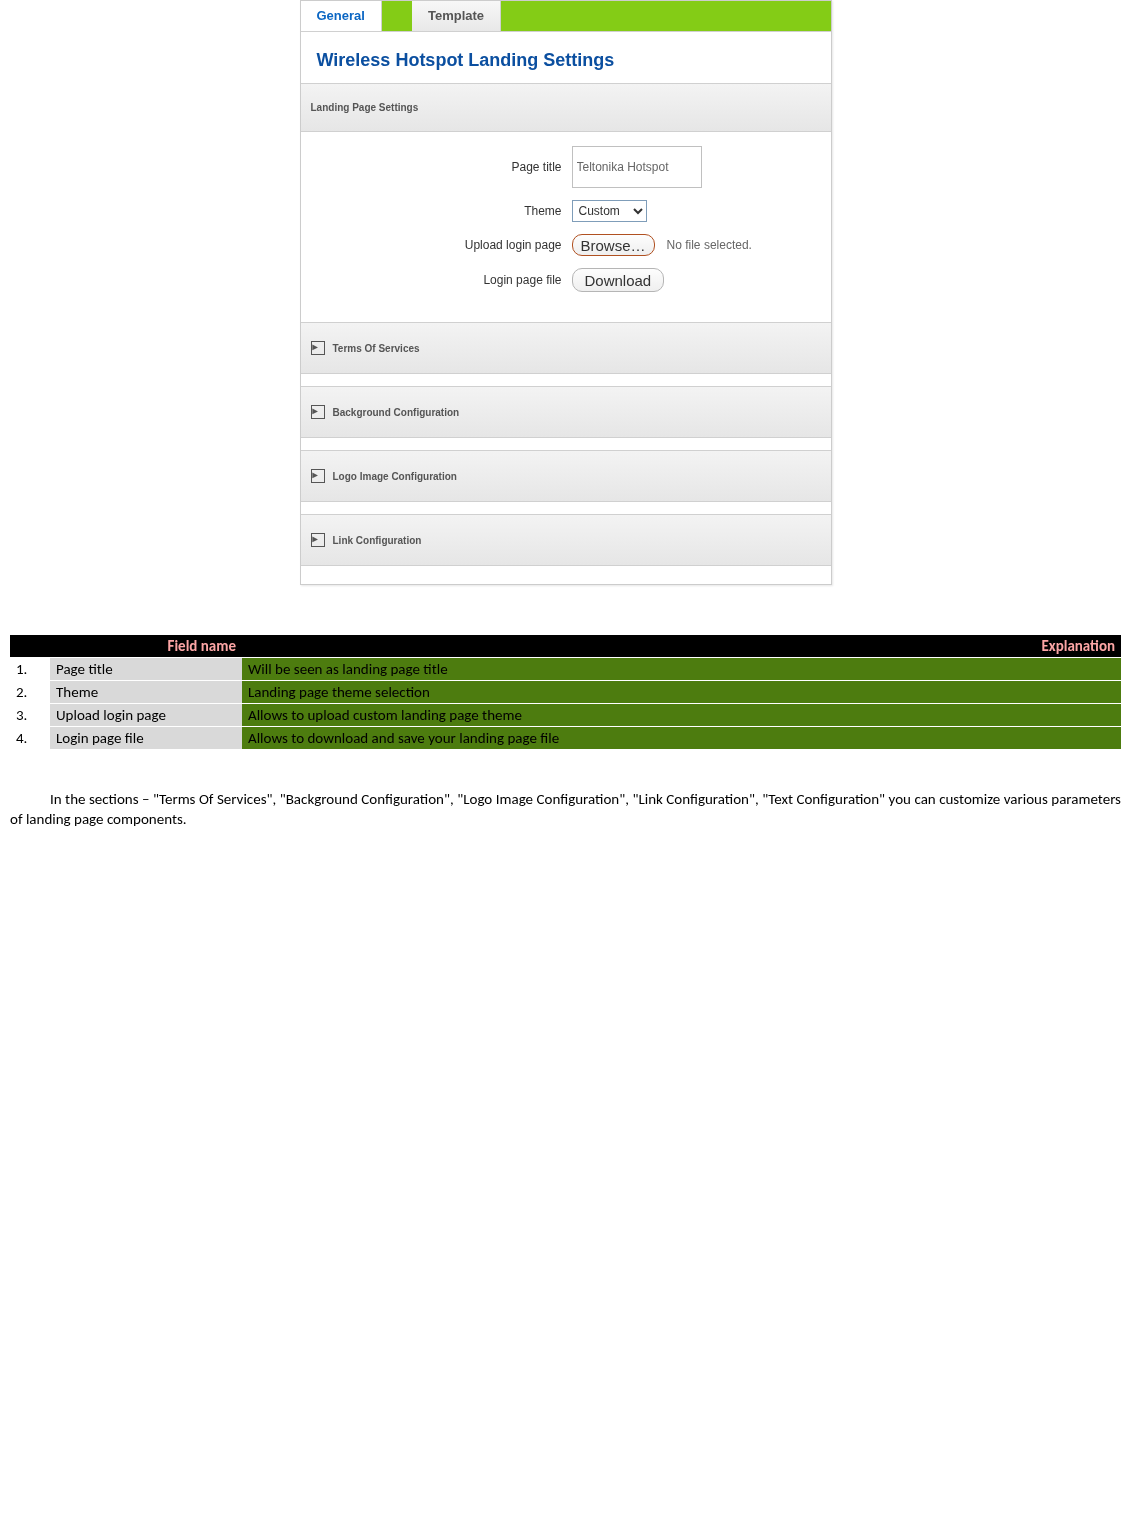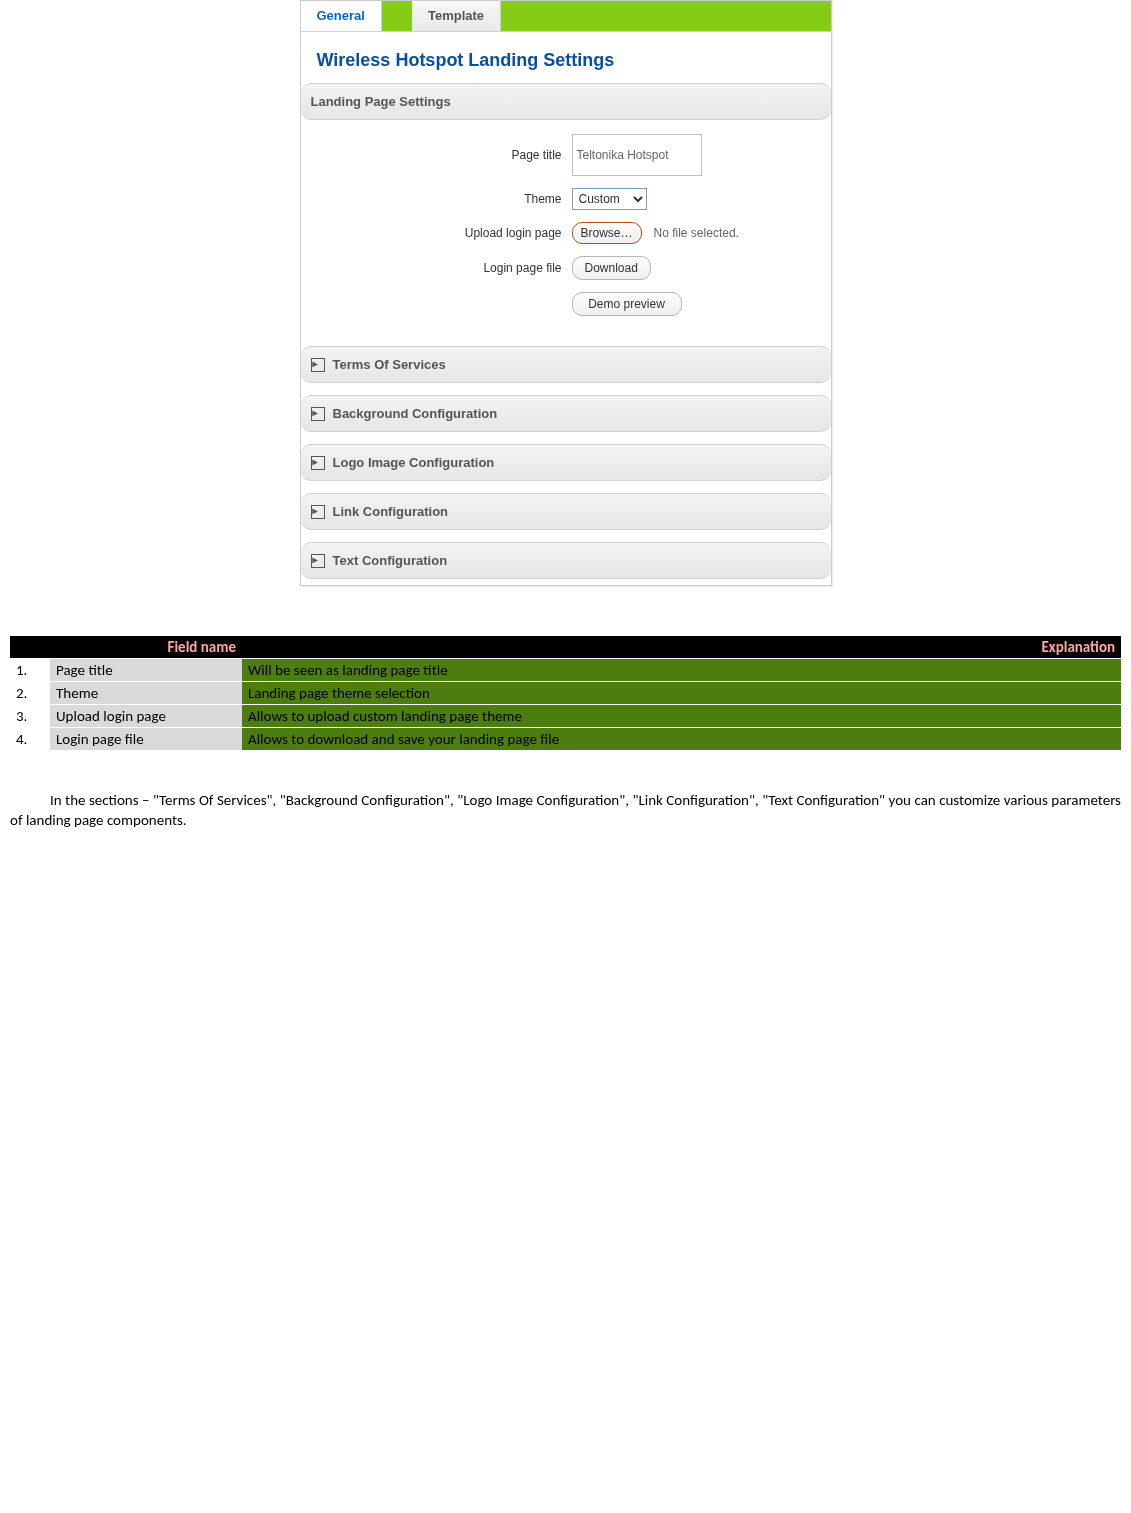--- a/index.html
+++ b/index.html
@@ -49,28 +49,27 @@
   .heading {
     font-size: 18px;
     font-weight: bold;
     color: #0b4fa0;
     padding: 18px 16px 12px;
   }
   .section-header {
     background: linear-gradient(#f3f3f3, #e6e6e6);
     border-top: 1px solid #d0d0d0;
     border-bottom: 1px solid #d0d0d0;
-    padding: 10px 10px;
-    font-weight: bold;
-    color: #555;
-    font-size: 13px;
+    padding: 18px 10px;
+    font-weight: bold;
+    color: #555;
+    font-size: 10px;
     display: flex;
     align-items: center;
     gap: 8px;
-    border-radius: 10px;
   }
   .section-icon {
     display: inline-block;
     width: 12px;
     height: 12px;
     border: 1px solid #555;
     position: relative;
   }
   .section-icon::after {
     content: "▸";
@@ -110,21 +109,21 @@
     background: #fff;
     font-size: 12px;
     padding: 1px 2px;
     color: #333;
   }
   .btn {
     height: 24px;
     background: linear-gradient(#fdfdfd, #efefef);
     border: 1px solid #b5b5b5;
     border-radius: 10px;
-    font-size: 12px;
+    font-size: 15px;
     padding: 0 12px;
     cursor: pointer;
     color: #333;
   }
   .btn-browse {
     border: 1px solid #b05020;
     height: 22px;
     padding: 0 8px;
   }
   .no-file {
@@ -209,24 +208,20 @@
       </div>
       <div class="form-row">
         <div class="form-label">Upload login page</div>
         <button class="btn btn-browse">Browse…</button>
         <span class="no-file">No file selected.</span>
       </div>
       <div class="form-row">
         <div class="form-label">Login page file</div>
         <button class="btn">Download</button>
       </div>
-      <div class="form-row">
-        <div class="form-label"></div>
-        <button class="btn" style="width:110px;">Demo preview</button>
-      </div>
     </div>
 
     <div class="section-header">
       <span class="section-icon"></span>
       <span>Terms Of Services</span>
     </div>
     <div class="gap-section"></div>
     <div class="section-header">
       <span class="section-icon"></span>
       <span>Background Configuration</span>
@@ -235,24 +230,20 @@
     <div class="section-header">
       <span class="section-icon"></span>
       <span>Logo Image Configuration</span>
     </div>
     <div class="gap-section"></div>
     <div class="section-header">
       <span class="section-icon"></span>
       <span>Link Configuration</span>
     </div>
     <div class="gap-section"></div>
-    <div class="section-header">
-      <span class="section-icon"></span>
-      <span>Text Configuration</span>
-    </div>
     <div style="height:6px;"></div>
   </div>
 
   <div class="table-wrap">
     <table class="expl">
       <thead>
         <tr>
           <th class="num-col"></th>
           <th class="name-col">Field name</th>
           <th>Explanation</th>

